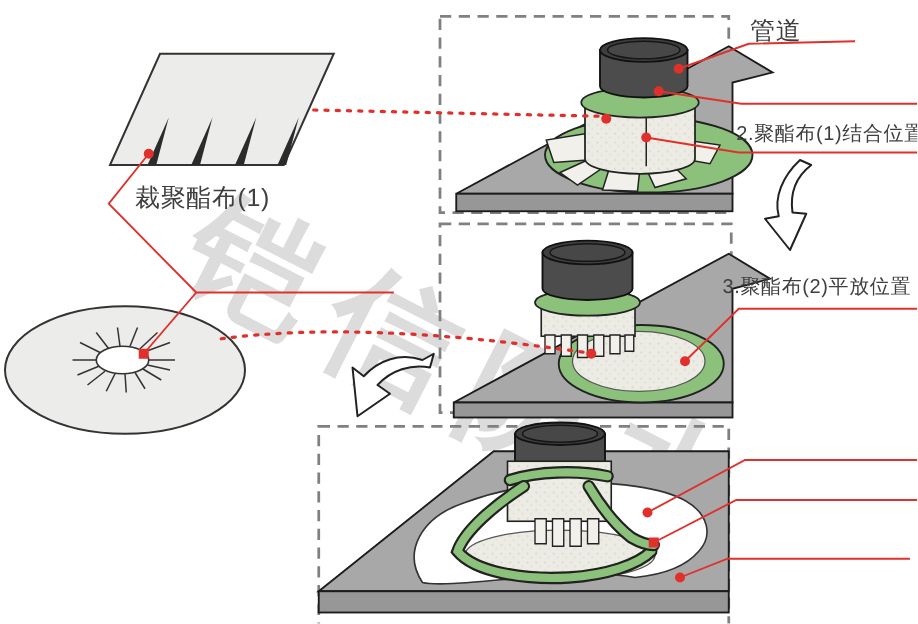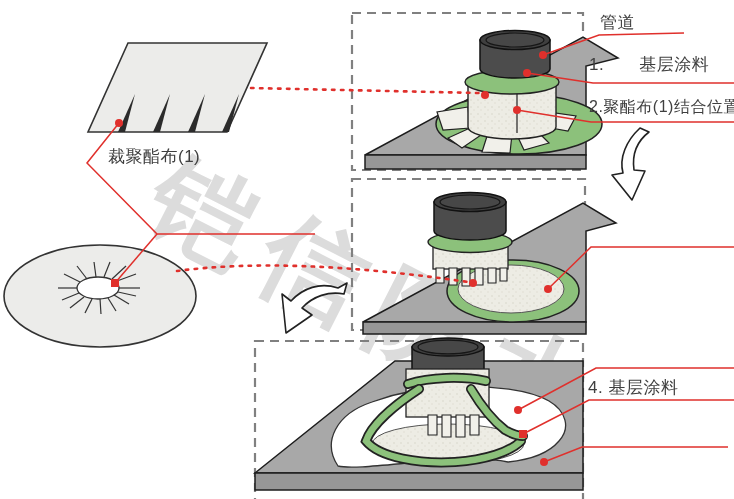--- a/index.html
+++ b/index.html
@@ -13,21 +13,21 @@
     font-size:104px;font-weight:bold;letter-spacing:20px;
     color:#dcdcdc;white-space:nowrap;
     transform:rotate(27deg);transform-origin:left top;
     user-select:none;
   }
   #art{position:absolute;left:0;top:0;z-index:2;}
   .lbl{
     position:absolute;z-index:3;color:#3f3f3f;font-size:16px;
     white-space:nowrap;letter-spacing:0.5px;
   }
-  .lbl.big{font-size:17px;}
+  .lbl.big{font-size:20px;}
 </style>
 </head>
 <body>
 
 <div id="stage">
 
   <div id="watermark">铠信防水</div>
 
   <svg id="art" width="734" height="499" viewBox="0 0 734 499">
     <defs>
@@ -193,19 +193,18 @@
       <circle cx="548" cy="289" r="4"></circle>
       <circle cx="518" cy="410" r="4"></circle>
       <rect x="519" y="430" width="8" height="8"></rect>
       <circle cx="544" cy="462" r="4"></circle>
       <circle cx="119" cy="123" r="4"></circle>
       <rect x="111" y="279" width="8" height="8"></rect>
     </g>
   </svg>
 
   <div class="lbl big" style="left:600px;top:11px">管道</div>
-  <div class="lbl big" style="left:589px;top:53px">1.　　基层涂料</div>
   <div class="lbl" style="left:589px;top:97px">2.聚酯布(1)结合位置</div>
-  <div class="lbl big" style="left:588px;top:376px">4. 基层涂料</div>
+  <div class="lbl" style="left:578px;top:219px">3.聚酯布(2)平放位置</div>
 
   <div class="lbl big" style="left:108px;top:145px">裁聚酯布(1)</div>
 
 </div>
 
 </body></html>

